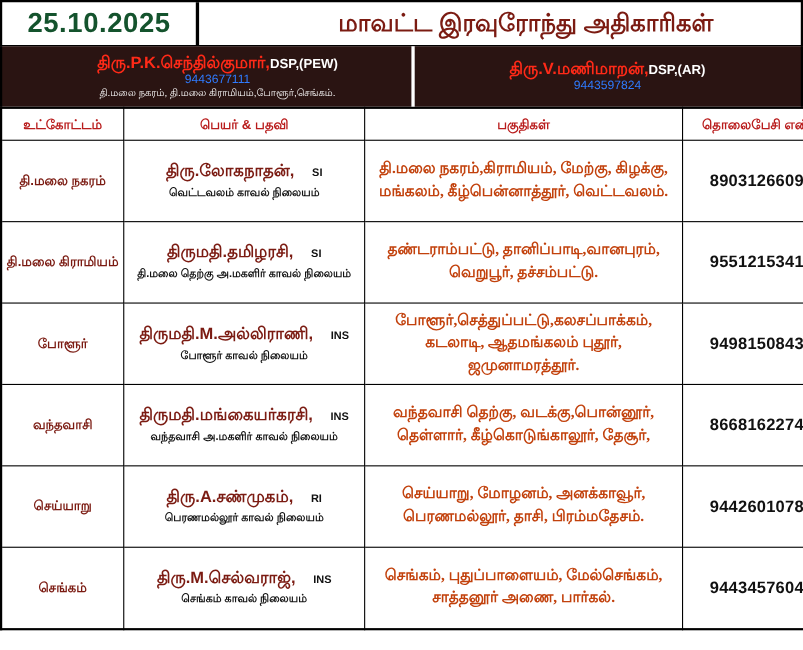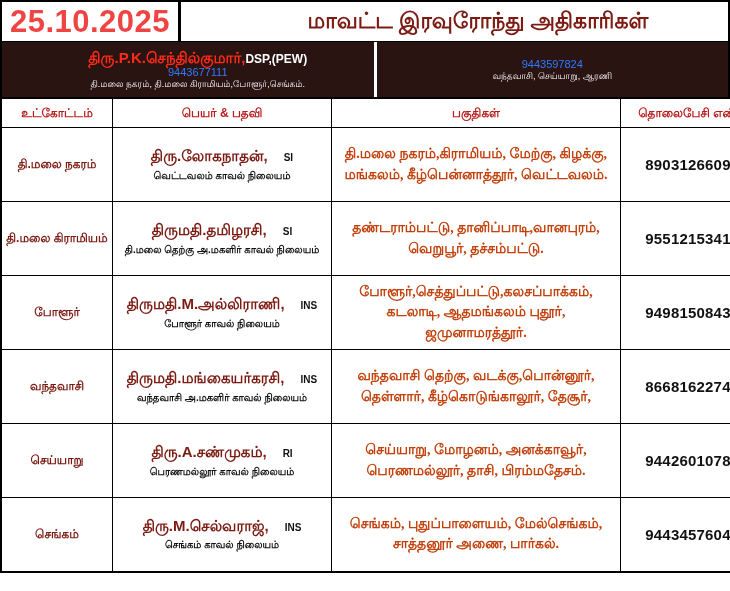--- a/index.html
+++ b/index.html
@@ -20,21 +20,21 @@
     display:flex;
     align-items:stretch;
     border:2px solid #000;
     border-bottom:1px solid #000;
     height:42px;
     box-sizing:border-box;
   }
   .header .date{
     width:176px;
     display:flex;align-items:center;justify-content:center;
-    font-size:31px;font-weight:bold;color:#ef4444;
+    font-size:25px;font-weight:bold;color:#14532d;
     letter-spacing:0.5px;
     border-right:3px solid #000;
   }
   .header .title{
     flex:1;
     display:flex;align-items:center;justify-content:center;
     font-size:22px;font-weight:bold;color:#7b1b12;padding-left:47px;
   }
 
   
@@ -136,22 +136,22 @@
     <div class="title">மாவட்ட இரவுரோந்து அதிகாரிகள்</div>
   </div>
 
   <div class="officers">
     <div class="officer left">
       <div class="oname"><span>திரு.P.K.செந்தில்குமார்,</span><span class="desig">DSP,(PEW)</span></div>
       <div class="ophone">9443677111</div>
       <div class="oarea">தி.மலை நகரம், தி.மலை கிராமியம்,போளூர்,செங்கம்.</div>
     </div>
     <div class="officer">
+      <div class="oname"><span>திரு.V.மணிமாறன்,</span><span class="desig">DSP,(AR)</span></div>
       <div class="ophone">9443597824</div>
-      <div class="oarea">வந்தவாசி, செய்யாறு, ஆரணி</div>
     </div>
   </div>
 
   <table>
     <thead>
       <tr>
         <th class="col-sub">உட்கோட்டம்</th>
         <th class="col-name">பெயர் &amp; பதவி</th>
         <th class="col-area">பகுதிகள்</th>
         <th class="col-phone">தொலைபேசி எண்</th>

